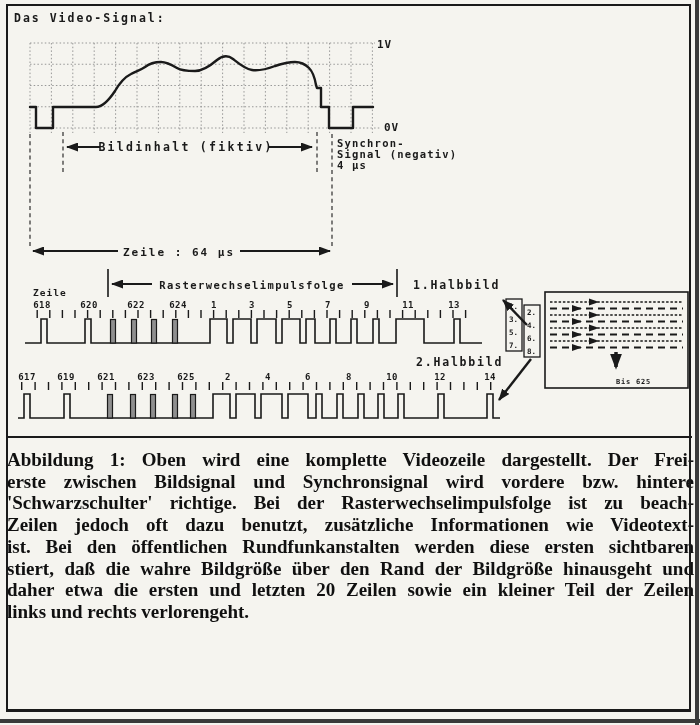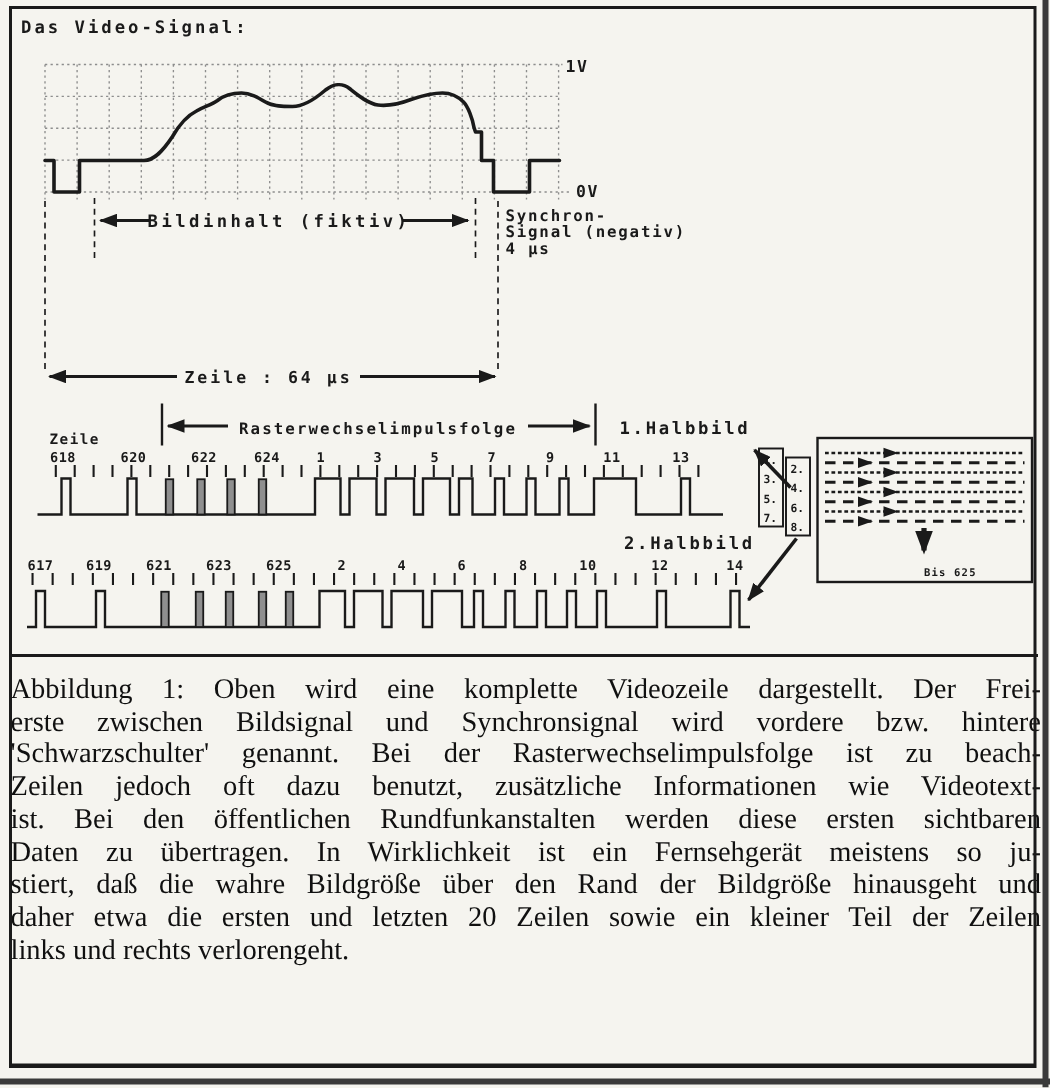--- a/index.html
+++ b/index.html
@@ -6,21 +6,21 @@
             background:#f5f4ef;font-family:"Liberation Serif",serif;}
   .page{position:relative;width:666px;height:725px;background:#f5f4ef;}
   .frame{position:absolute;left:6px;top:4px;width:685px;height:708px;
          border:2px solid #1a1a1a;border-bottom-width:3px;box-sizing:border-box;}
   .edge-right{position:absolute;left:695px;top:0;width:4px;height:725px;background:#3a3a3a;}
   .edge-bottom{position:absolute;left:0;top:719px;width:700px;height:4px;background:#3a3a3a;}
   .divider{position:absolute;left:8px;top:436px;width:684px;height:2px;background:#1a1a1a;}
   svg{position:absolute;left:0;top:0;}
   .mono{font-family:"DejaVu Sans Mono",monospace;font-weight:bold;fill:#1a1a1a;}
   .caption{position:absolute;left:7px;top:449px;width:687px;
-           font-size:19px;line-height:21.7px;color:#101010;font-weight:400;}
+           font-size:19px;line-height:21.7px;color:#101010;font-weight:700;}
   .cap-line{text-align:justify;text-align-last:justify;white-space:normal;}
   .cap-line.last{text-align:center;text-align-last:left;}
 </style>
 </head>
 <body>
 
 <div class="page">
 
   <svg width="700" height="437" viewBox="0 0 700 437">
     <defs>
@@ -160,24 +160,23 @@
     </g>
     <line x1="616" y1="352" x2="616" y2="367" stroke="#1a1a1a" stroke-width="3.5" marker-end="url(#ahb)"></line>
     <text class="mono" x="616" y="384" font-size="7" letter-spacing="0.8">Bis 625</text>
   </svg>
 
   <div class="divider"></div>
 
   <div class="caption">
     <div class="cap-line">Abbildung 1: Oben wird eine komplette Videozeile dargestellt. Der Frei-</div>
     <div class="cap-line">erste zwischen Bildsignal und Synchronsignal wird vordere bzw. hintere</div>
-    <div class="cap-line">'Schwarzschulter' genannt. Bei der Rasterwechselimpulsfolge ist zu beach-</div>
+    <div class="cap-line">'Schwarzschulter' richtige. Bei der Rasterwechselimpulsfolge ist zu beach-</div>
     <div class="cap-line">Zeilen jedoch oft dazu benutzt, zusätzliche Informationen wie Videotext-</div>
     <div class="cap-line">ist. Bei den öffentlichen Rundfunkanstalten werden diese ersten sichtbaren</div>
-    <div class="cap-line">Daten zu übertragen. In Wirklichkeit ist ein Fernsehgerät meistens so ju-</div>
     <div class="cap-line">stiert, daß die wahre Bildgröße über den Rand der Bildgröße hinausgeht und</div>
     <div class="cap-line">daher etwa die ersten und letzten 20 Zeilen sowie ein kleiner Teil der  Zeilen</div>
     <div class="cap-line last">links und rechts verlorengeht.</div>
   </div>
 
   <div class="frame"></div>
   <div class="edge-right"></div>
   <div class="edge-bottom"></div>
 </div>
 

